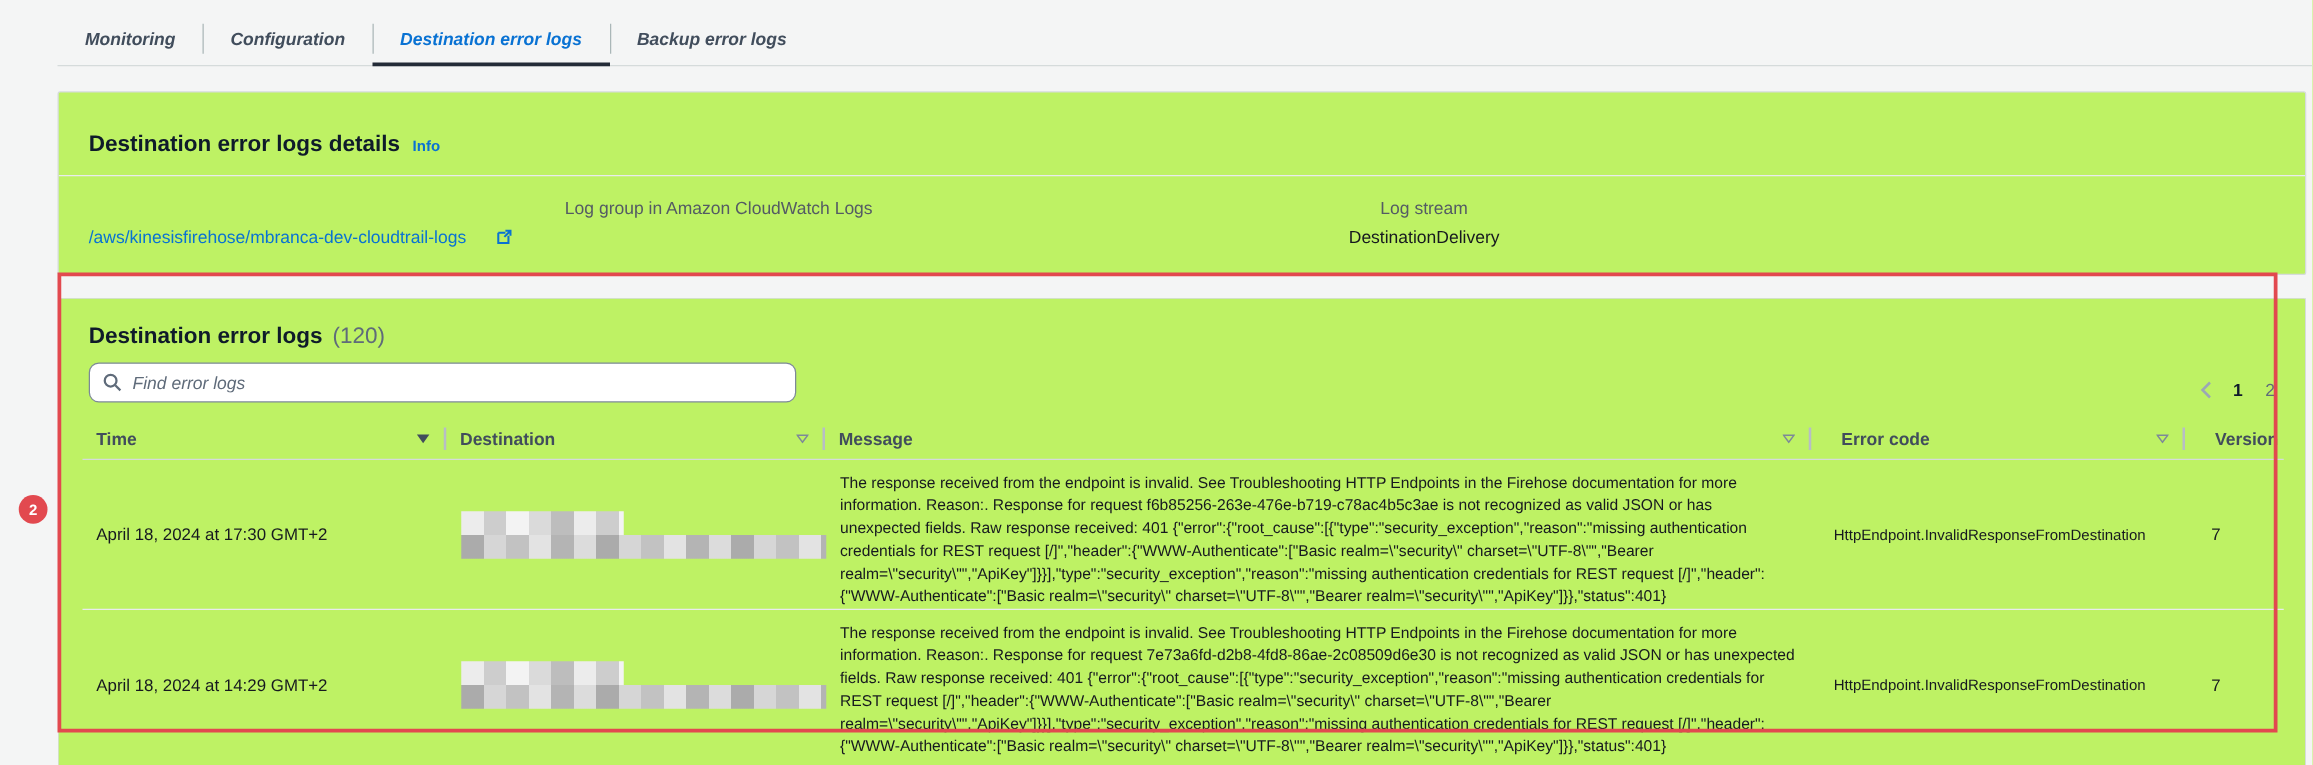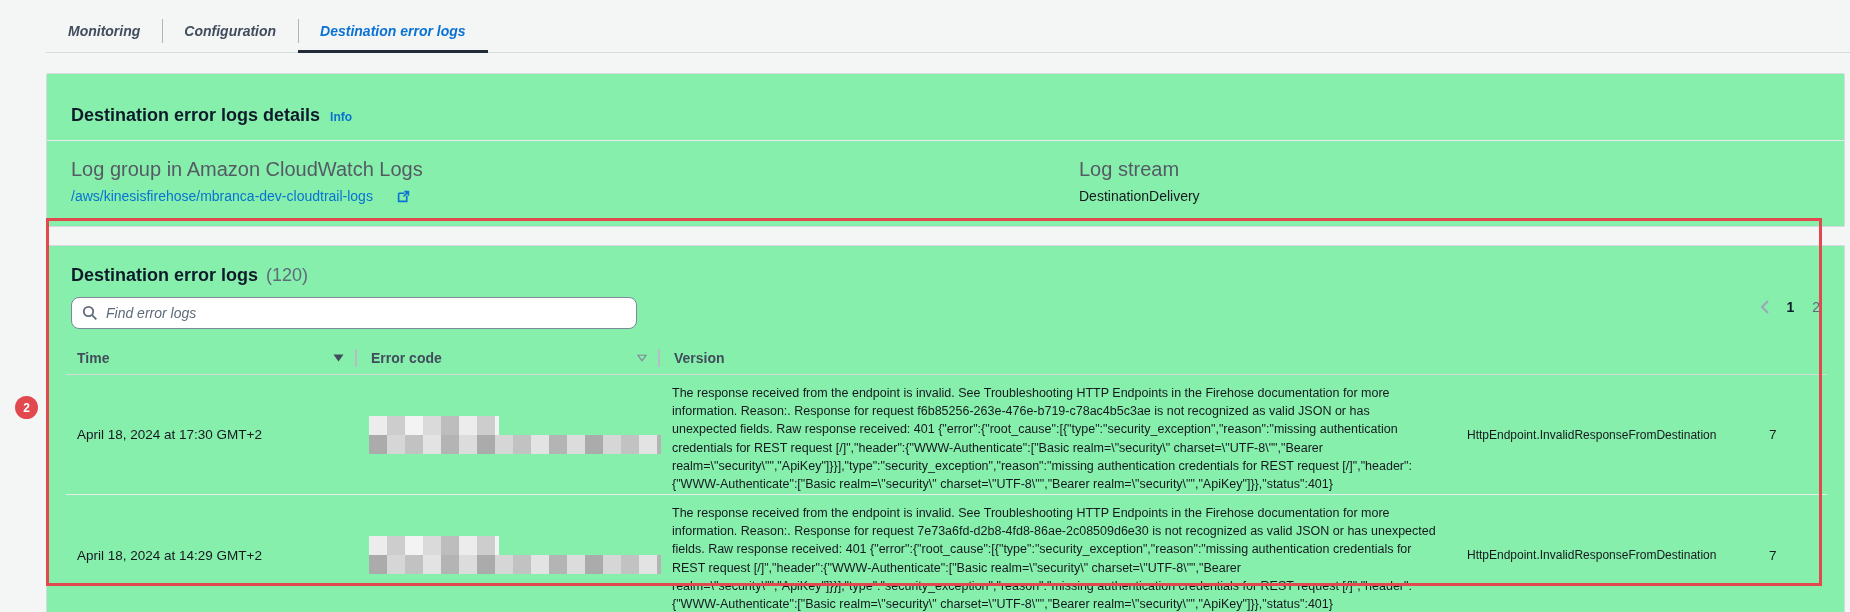--- a/index.html
+++ b/index.html
@@ -21,41 +21,41 @@
     content: ""; position: absolute; left: 0; top: 50%; transform: translateY(-50%);
     height: 24px; width: 1px; background: #aab7b8;
   }
   .tab.active { color: #0972d3; }
   .tab.active::after {
     content: ""; position: absolute; left: 0; right: 0; bottom: -1px; height: 3px;
     background: #232b37;
   }
   
   .card {
-    background: #86efac; border: 1px solid #d5dbdb; border-radius: 2px;
+    background: #bef264; border: 1px solid #d5dbdb; border-radius: 2px;
     margin-left: 46px; width: 1799px;
   }
   .card1 { margin-top: 20px; }
   .card1 .card-header {
     display: flex; align-items: baseline; gap: 10px;
     padding: 19px 24px 14px; border-bottom: 1px solid #e9ebed;
   }
   .card-title { font-size: 18px; font-weight: 700; color: #0f1b2a; }
   .info-link { font-size: 12px; font-weight: 700; color: #0972d3; cursor: pointer; margin-top: 17px; }
   .card1-body { display: flex; padding: 17px 24px 22px; }
   .field-col1 { width: 1008px; }
-  .field-label { font-size: 20px; color: #545b64; margin-bottom: 7px; }
+  .field-label { font-size: 14px; color: #545b64; margin-bottom: 7px; text-align: center; }
   .field-value { font-size: 14px; color: #16191f; }
   .blue-link { color: #0972d3; text-decoration: none; display: inline-flex; align-items: center; gap: 24px; cursor: pointer; }
   .ext-icon svg { display: block; }
   
   .card2 { margin-top: 18px; height: 394px; border-bottom: none; overflow: hidden; padding-top: 19px; }
   .c2-titlerow { padding: 0 24px; display: flex; align-items: baseline; gap: 8px; }
   .c2-count { font-size: 18px; font-weight: 400; color: #5f6b7a; }
-  .c2-toolbar { display: flex; align-items: flex-start; padding: 11px 10px 0 24px; }
+  .c2-toolbar { display: flex; align-items: flex-end; padding: 11px 10px 0 24px; }
   .search-box { position: relative; width: 566px; }
   .search-box input {
     width: 100%; height: 32px; border: 1px solid #7d8998; border-radius: 8px;
     padding: 0 10px 0 34px; font-size: 14px; font-style: italic; color: #16191f;
     font-family: "Liberation Sans", sans-serif; background: #fff; outline: none;
   }
   .search-box input::placeholder { color: #5f6b7a; font-style: italic; }
   .search-icon { position: absolute; left: 11px; top: 8px; }
   .toolbar-spacer { flex: 1; }
   .pagination { display: flex; align-items: center; gap: 10px; padding-right: 10px; }
@@ -65,21 +65,21 @@
   
   .tbl { margin: 13px 0 16px 19px; width: 1761px; font-size: 13px; }
   .tr { display: grid; grid-template-columns: 291px 303px 789px 299px 79px; }
   .tr.head { border-bottom: 1px solid #d5dbdb; }
   .th {
     position: relative; display: flex; justify-content: space-between; align-items: center;
     font-weight: 700; font-size: 14px; color: #414d5c; padding: 8px 13px 8px 11px;
     cursor: pointer;
   }
   .th .divider { position: absolute; right: 0; top: 7px; bottom: 7px; width: 2px; background: #b7bdc6; }
-  .th.pad18 { padding-left: 14px; }
+  .th.pad18 { padding-left: 24px; }
   .sort-ic { display: flex; align-items: center; }
   .tr.row { border-bottom: 1px solid #e9ebed; height: 120px; }
   .tr.row:last-child { border-bottom: none; }
   .td { display: flex; align-items: center; }
   .td.time { padding-left: 11px; font-size: 13.5px; }
   .td.dest { padding-left: 12px; }
   .td.msg {
     display: block; padding: 9px 12px 9px 12px; font-size: 12.5px; line-height: 18.2px;
     color: #16191f; word-wrap: break-word; overflow: hidden;
   }
@@ -107,20 +107,21 @@
   }
 </style>
 </head>
 <body>
 
 <div class="tabs-wrap">
   <div class="tabs">
     <div class="tab">Monitoring</div>
     <div class="tab">Configuration</div>
     <div class="tab active">Destination error logs</div>
+    <div class="tab">Backup error logs</div>
   </div>
 </div>
 
 <div class="card card1">
   <div class="card-header">
     <span class="card-title">Destination error logs details</span>
     <span class="info-link">Info</span>
   </div>
   <div class="card1-body">
     <div class="field-col1">
@@ -175,20 +176,38 @@
     <div class="tr head">
       <div class="th">
         <span>Time</span>
         <span class="sort-ic">
           <svg width="11" height="8" viewBox="0 0 11 8">
               <polygon points="0.5,0.5 10.5,0.5 5.5,7.5" fill="#414d5c"></polygon>
             </svg>
         </span>
         <span class="divider"></span>
       </div>
+      <div class="th">
+        <span>Destination</span>
+        <span class="sort-ic">
+          <svg width="10" height="8" viewBox="0 0 11 8">
+              <polygon points="1,1 10,1 5.5,7" fill="none" stroke="#7d8998" stroke-width="1.3"></polygon>
+            </svg>
+        </span>
+        <span class="divider"></span>
+      </div>
+      <div class="th">
+        <span>Message</span>
+        <span class="sort-ic">
+          <svg width="10" height="8" viewBox="0 0 11 8">
+              <polygon points="1,1 10,1 5.5,7" fill="none" stroke="#7d8998" stroke-width="1.3"></polygon>
+            </svg>
+        </span>
+        <span class="divider"></span>
+      </div>
       <div class="th pad18">
         <span>Error code</span>
         <span class="sort-ic">
           <svg width="10" height="8" viewBox="0 0 11 8">
               <polygon points="1,1 10,1 5.5,7" fill="none" stroke="#7d8998" stroke-width="1.3"></polygon>
             </svg>
         </span>
         <span class="divider"></span>
       </div>
       <div class="th pad18">

